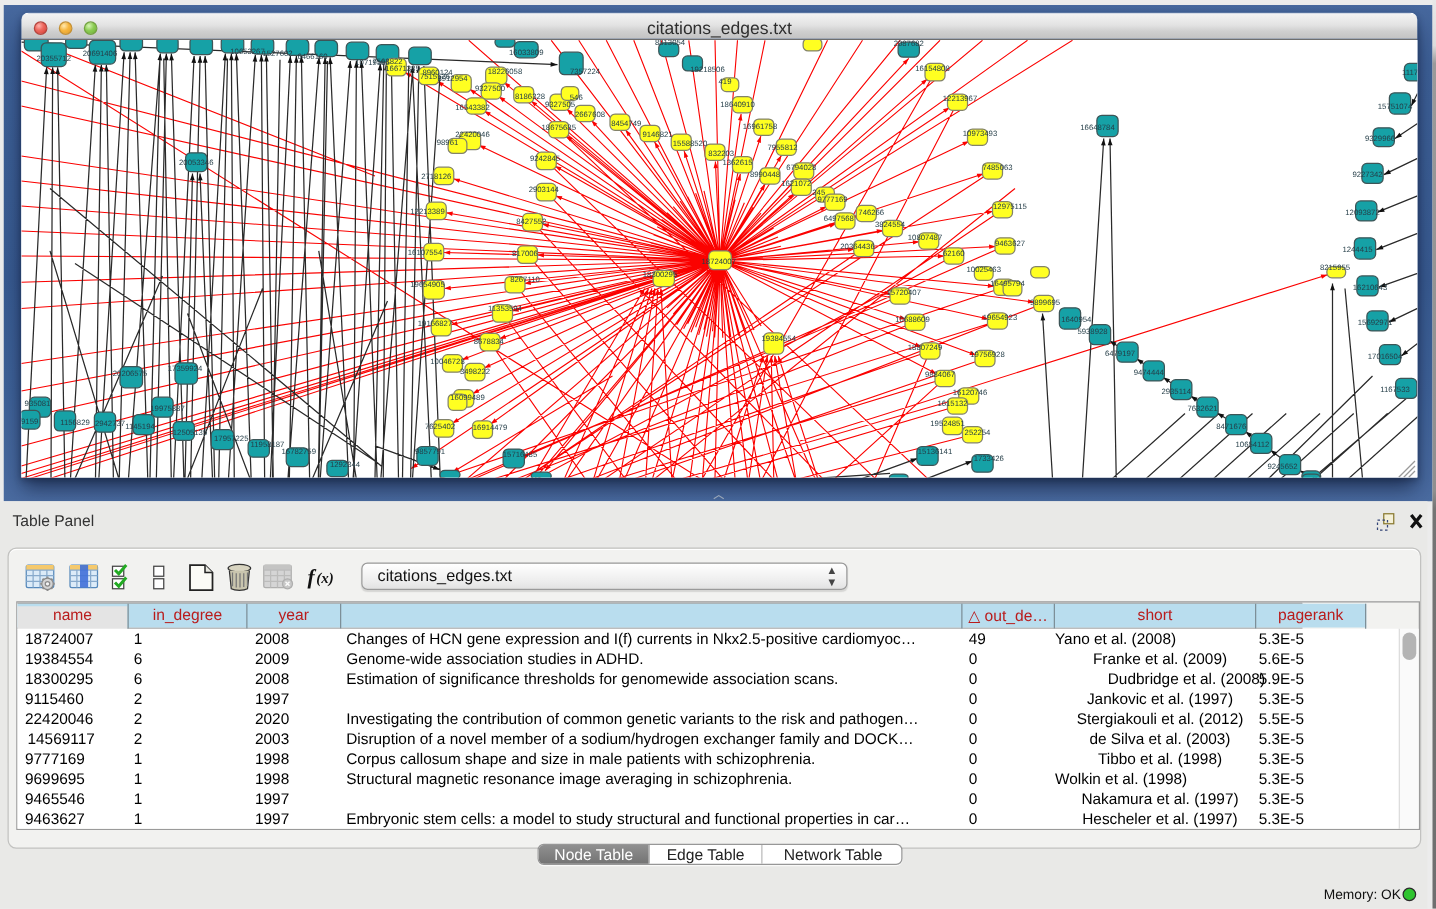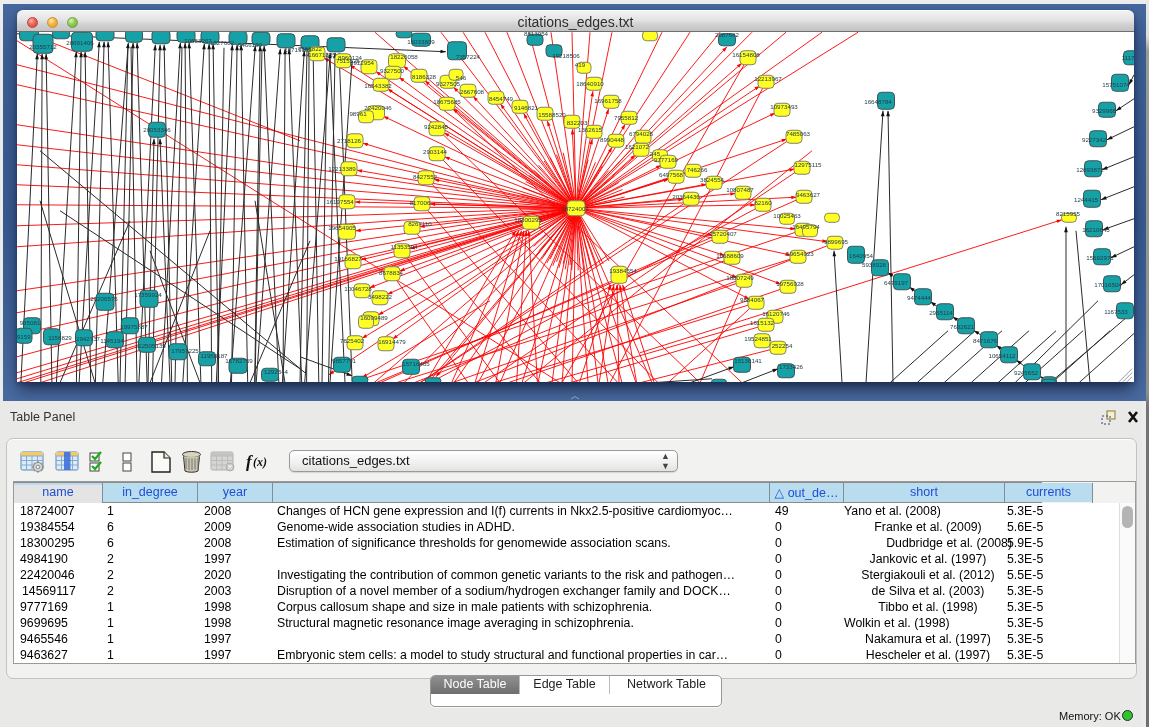--- a/index.html
+++ b/index.html
@@ -21,30 +21,30 @@
 #divider { position:absolute; left:568px; top:395px; width:14px; height:5px; }
 #panel { position:absolute; left:0; top:401px; width:1142px; height:326px; background:#e9e9e7; }
 #ptitle { position:absolute; left:10px; top:9px; font-size:12.5px; color:#333; }
 #card { position:absolute; left:6px; top:37px; width:1131px; height:241px; background:#f2f2f0;
   border:1px solid #c2c2c0; border-radius:7px; box-shadow:inset 0 1px 0 #fff; }
 #combo { position:absolute; left:289px; top:49px; width:389px; height:22px; background:linear-gradient(180deg,#ffffff,#ededed 70%,#e2e2e2);
   border:1px solid #9a9a9a; border-radius:5px; font-size:13px; color:#111; line-height:20px; padding-left:12px;
   box-shadow:0 1px 1px rgba(0,0,0,0.12); }
 #combo .arr { position:absolute; right:7px; top:0; font-size:9px; color:#444; line-height:10px; }
 #thead { position:absolute; left:14px; top:81px; width:1028px; height:21px; background:#fff;
-  border-top:1px solid #8b8b8b; border-bottom:1px solid #8b8b8b; font-size:12.5px; color:#1d4ed8; }
+  border-top:1px solid #8b8b8b; border-bottom:1px solid #8b8b8b; font-size:12.5px; color:#b91c1c; }
 #thead .th { position:absolute; top:2px; text-align:center; }
 #thead .sep { position:absolute; top:0; width:1px; height:21px; background:#7d8f98; }
 #tbody { position:absolute; left:14px; top:102px; width:1105px; height:160px; background:#fff; }
 .tr { position:absolute; left:0; width:1149px; height:16px; font-size:12.3px; color:#000; }
 .tr span { position:absolute; top:1px; white-space:nowrap; }
 #vscroll { position:absolute; left:1119px; top:102px; width:16px; height:160px; background:#fafafa; border-left:1px solid #ddd; }
 #vthumb { position:absolute; left:1121.5px; top:105px; width:11px; height:22px; background:#b4b4b4; border-radius:6px; }
 #tablebox { position:absolute; left:13px; top:80px; width:1123px; height:183px; border:1px solid #9a9a9a; }
-#tabs { position:absolute; left:430px; top:274px; width:292px; height:32px; border:1px solid #979797;
+#tabs { position:absolute; left:430px; top:274px; width:292px; height:17px; border:1px solid #979797;
   border-radius:5px; background:#fff; font-size:12.5px; overflow:hidden; box-shadow:0 1px 0 rgba(255,255,255,.7); }
 #tabs .seg { position:absolute; top:0; height:18px; line-height:17px; text-align:center; color:#222; }
 #seg1 { left:0; width:88px; background:linear-gradient(180deg,#909090,#6e6e6e); color:#fff !important; }
 #seg2 { left:88px; width:90px; border-left:1px solid #bbb; }
 #seg3 { left:178px; width:114px; border-left:1px solid #bbb; }
 #mem { position:absolute; left:1059px; top:309px; font-size:11px; color:#111; }
 #memdot { position:absolute; left:1122px; top:309px; width:11px; height:11px; border-radius:50%;
   background:#2fc42f; border:1px solid #2a2a2a; }
 #rstrip { position:absolute; left:1146px; top:0; width:3px; height:727px;
   background:linear-gradient(180deg,#e8e8e8 0%,#dcdcdc 5%,#9a9a9a 7%,#8f8f8f 54%,#747474 56%,#6f6f6f 100%); }
@@ -530,21 +530,21 @@
       </div>
   <div id="combo">citations_edges.txt<span class="arr">▲<br>▼</span></div>
   <div id="tablebox"></div>
   <div id="thead">
         <div style="position:absolute;left:0;top:0;width:1079px;height:19px;background:#b9ddee"></div>
     <div class="th" style="left:0;width:88px;background:#e4e4e4;height:19px">name</div>
     <div class="th" style="left:89px;width:94px">in_degree</div>
     <div class="th" style="left:184px;width:74px">year</div>
     <div class="th" style="left:756px;width:73px">△ out_de…</div>
     <div class="th" style="left:830px;width:160px">short</div>
-    <div class="th" style="left:991px;width:87px">currents</div>
+    <div class="th" style="left:991px;width:87px">pagerank</div>
     <div class="sep" style="left:88px"></div>
         <div class="sep" style="left:183px"></div>
     <div class="sep" style="left:258px"></div>
         <div class="sep" style="left:755px"></div>
     <div class="sep" style="left:829px"></div>
         <div class="sep" style="left:990px"></div>
     <div class="sep" style="left:1078px"></div>
   </div>
   <div id="tbody"></div>
   <div class="tr" style="top:102px">
@@ -568,21 +568,21 @@
 <div class="tr" style="top:134px">
         <span style="left:20px">18300295</span>
         <span style="left:107px">6</span>
         <span style="left:204px">2008</span>
         <span style="left:277px">Estimation of significance thresholds for genomewide association scans.</span>
         <span style="left:775px">0</span>
         <span style="left:844px;width:168px;text-align:right">Dudbridge et al. (2008)</span>
         <span style="left:1007px">5.9E-5</span>
       </div>
 <div class="tr" style="top:150px">
-        <span style="left:20px">4984190</span>
+        <span style="left:20px">9115460</span>
         <span style="left:107px">2</span>
         <span style="left:204px">1997</span>
         <span style="left:775px">0</span>
         <span style="left:844px;width:168px;text-align:center">Jankovic et al. (1997)</span>
         <span style="left:1007px">5.3E-5</span>
       </div>
 <div class="tr" style="top:166px">
         <span style="left:20px">22420046</span>
         <span style="left:107px">2</span>
         <span style="left:204px">2020</span>

